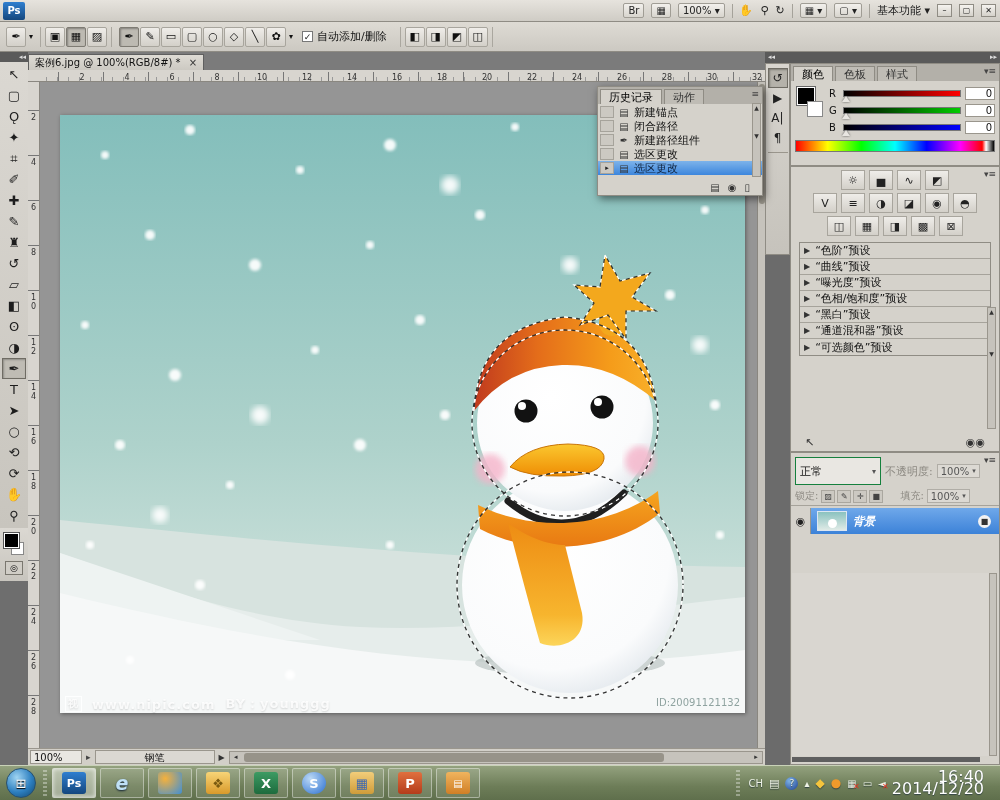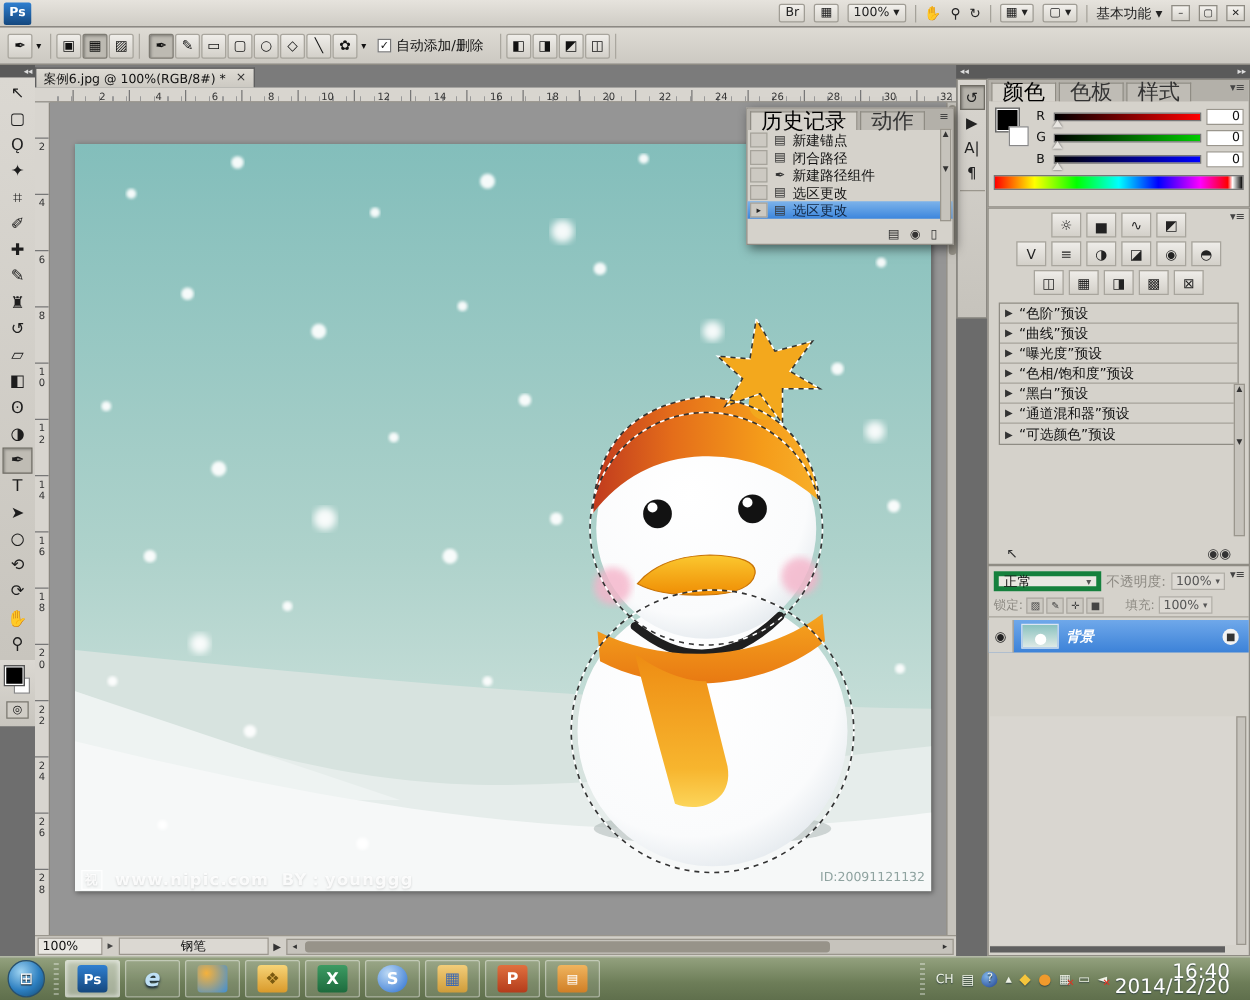--- a/index.html
+++ b/index.html
@@ -60,21 +60,21 @@
   #status-icon{margin:0 4px;font-size:9px;color:#444;}
   #status-tool{width:120px;height:14px;border:1px solid #9a968d;background:#dbd8d2;text-align:center;line-height:13px;}
   #status-arrow{margin:0 4px;font-size:8px;color:#333;}
   #h-scroll{flex:1;height:13px;background:#c6c3bc;border:1px solid #9a968d;margin-right:2px;position:relative;}
   #h-thumb{position:absolute;left:14px;top:1px;width:420px;height:9px;background:#979389;border-radius:3px;}
   .scroll-arrow{position:absolute;top:0;width:12px;height:11px;font-size:7px;text-align:center;line-height:11px;color:#333;}
 
   
   .panel{background:#d5d2cb;border:1px solid #8f8c84;}
   .ptabs{display:flex;align-items:flex-end;background:#b3b0a9;height:17px;padding-left:2px;position:relative;}
-  .ptab{padding:1px 8px;font-size:17px;background:#bfbcb5;border:1px solid #8f8c84;border-bottom:none;margin-right:2px;color:#333;height:15px;line-height:13px;}
+  .ptab{padding:1px 8px;font-size:11px;background:#bfbcb5;border:1px solid #8f8c84;border-bottom:none;margin-right:2px;color:#333;height:15px;line-height:13px;}
   .ptab.active{background:#d5d2cb;color:#000;}
   .pmenu{position:absolute;right:3px;top:2px;font-size:9px;color:#444;}
 
   
   #dock-header{left:765px;top:52px;width:235px;height:11px;background:#5a5a5a;color:#ddd;font-size:7px;display:flex;justify-content:space-between;padding:0 3px;line-height:11px;}
   #dock-strip{left:765px;top:63px;width:25px;height:192px;background:linear-gradient(#d8d5cf,#c6c3bc);border:1px solid #8f8c84;display:flex;flex-direction:column;align-items:center;padding-top:4px;gap:4px;}
   .dock-icon{width:20px;height:20px;display:flex;align-items:center;justify-content:center;font-size:12px;color:#222;}
   .dock-icon.active{border:1px solid #6f6c64;background:#b5b2aa;box-shadow:inset 1px 1px 2px rgba(0,0,0,.3);}
   .dock-div{width:20px;height:1px;background:#9a968d;}
   #dock-dark{left:765px;top:255px;width:25px;height:510px;background:#6b6b6b;}
@@ -104,21 +104,21 @@
   #presets{margin:6px 8px 0 8px;border:1px solid #8f8c84;background:#d5d2cb;}
   .preset-row{display:flex;align-items:center;gap:5px;height:16px;border-bottom:1px solid #a6a39b;padding:0 4px;font-size:11px;}
   .preset-row:last-child{border-bottom:none;}
   .tri{font-size:8px;color:#333;}
   #preset-scroll{position:absolute;right:3px;top:140px;width:9px;height:122px;background:#c6c3bc;border:1px solid #9a968d;font-size:6px;text-align:center;color:#333;}
   #adjust-footer{position:absolute;bottom:2px;left:0;width:100%;display:flex;justify-content:space-between;padding:0 14px;font-size:11px;color:#333;}
 
   
   #layers-panel{left:790px;top:452px;width:210px;height:313px;}
   #blend-row{display:flex;align-items:center;gap:4px;padding:4px 4px 2px;}
-  #blend-select{width:86px;height:16px;border:4px solid #15803d;background:#e9e7e2;display:flex;align-items:center;justify-content:space-between;padding:0 4px;font-size:11px;}
+  #blend-select{width:86px;height:28px;border:1px solid #15803d;background:#e9e7e2;display:flex;align-items:center;justify-content:space-between;padding:0 4px;font-size:11px;}
   .faint{color:#8d8a83;}
   .small-val{border:1px solid #b0ada6;background:#dcd9d3;height:14px;padding:0 3px;font-size:10px;line-height:13px;color:#555;display:flex;align-items:center;gap:3px;}
   #lock-row{display:flex;align-items:center;gap:3px;padding:2px 4px;border-bottom:1px solid #a6a39b;font-size:10px;}
   .lock-ico{width:14px;height:13px;border:1px solid #aaa79f;background:#ccc9c2;font-size:8px;display:flex;align-items:center;justify-content:center;color:#444;}
   #layer-row{display:flex;align-items:center;height:26px;margin-top:2px;background:linear-gradient(#6fa8ea,#3c82d8);color:#fff;}
   #eye-well{width:20px;height:26px;border-right:1px solid #9a968d;background:#d5d2cb;color:#222;display:flex;align-items:center;justify-content:center;font-size:11px;}
   #layer-thumb{width:30px;height:20px;margin:0 6px;border:1px solid #dce6f2;background:linear-gradient(#8ac2bf,#dfeae6);position:relative;}
   #layer-thumb::after{content:"";position:absolute;left:10px;top:7px;width:9px;height:9px;border-radius:50%;background:#fff;}
   #layer-name{font-style:italic;font-weight:bold;font-size:11px;flex:1;}
   #layer-lock{width:13px;height:13px;border-radius:50%;background:#f2f2f2;color:#333;font-size:8px;text-align:center;line-height:13px;margin-right:8px;}

